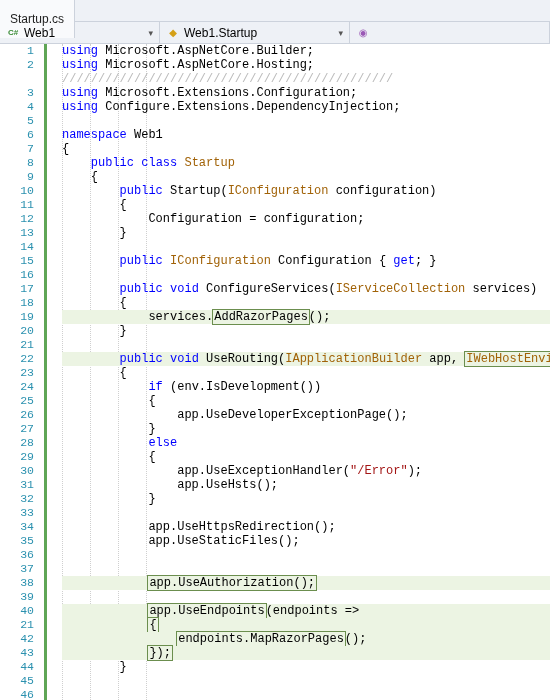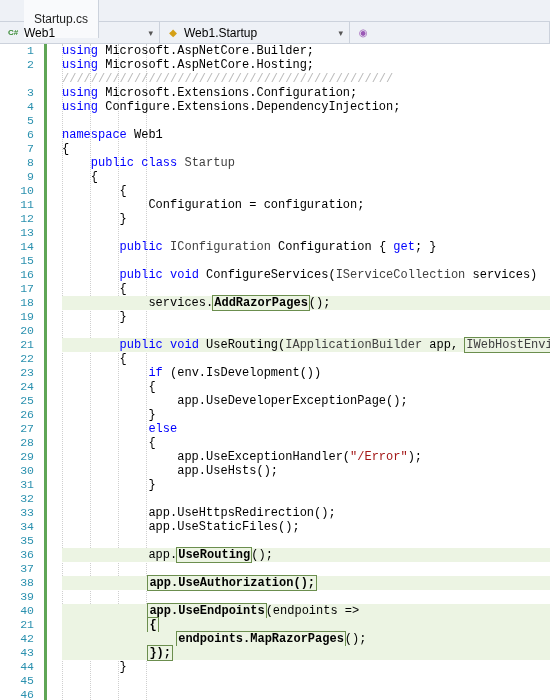--- a/index.html
+++ b/index.html
@@ -1,40 +1,40 @@
 <!DOCTYPE html>
 <html><head>
 <meta charset="utf-8">
 <style>
   * { margin: 0; padding: 0; box-sizing: border-box; }
   html, body { width: 550px; height: 700px; overflow: hidden; font-family: Consolas, 'Courier New', monospace; font-size: 12px; background: #fff; color: #000; }
   .tab-bar { height: 22px; background: #eef1f6; border-bottom: 1px solid #ccd2dc; display: flex; align-items: stretch; }
-  .tab { padding: 19px 10px; background: #f9fafc; border-right: 1px solid #ccd2dc; font-family: 'Segoe UI', sans-serif; font-size: 12px; color: #1e1e1e; display: flex; align-items: center; margin-left: 24px; }
+  .tab { padding: 19px 10px; background: #f9fafc; border-right: 1px solid #ccd2dc; font-family: 'Segoe UI', sans-serif; font-size: 12px; color: #1e1e1e; display: flex; align-items: center; }
   .nav-bar { height: 22px; background: #eef1f6; border-bottom: 1px solid #ccd2dc; display: flex; align-items: stretch; font-family: 'Segoe UI', sans-serif; font-size: 12px; }
   .nav-seg { display: flex; align-items: center; padding: 0 6px; border-right: 1px solid #ccd2dc; gap: 4px; min-width: 0; }
   .nav-seg:nth-child(1){ flex: 0 0 160px; }
   .nav-seg:nth-child(2){ flex: 0 0 190px; }
   .nav-seg:nth-child(3){ flex: 1; overflow: hidden; white-space: nowrap; }
   .nav-chevron { color: #555; font-size: 9px; margin-left: auto; }
   .nav-icon { width: 14px; height: 12px; display: inline-flex; align-items: center; justify-content: center; font-size: 10px; }
   .nav-icon.csharp::before { content: "C#"; font-size: 8px; color: #388a34; font-weight: bold; }
   .nav-icon.class { color: #d4a017; }
   .nav-icon.method { color: #9b59b6; }
   .editor { display: flex; height: calc(700px - 44px); }
   .gutter { width: 42px; background: #fff; text-align: right; padding-right: 8px; color: #2b91af; font-size: 11.5px; border-right: 0; user-select: none; }
   .gutter div { height: 14px; line-height: 14px; }
   .bar { width: 6px; background: linear-gradient(to right, transparent 0, transparent 2px, #5fa556 2px, #5fa556 5px, transparent 5px); }
   .code { flex: 1; background: #fff; overflow: hidden; position: relative; }
   .code-inner { padding-left: 14px; }
   .ln { height: 14px; line-height: 14px; white-space: pre; font-size: 12px; position: relative; }
   .ln.full { background: #ecf4e3; }
-  .ln .seg.hl { background: #ecf4e3; border: 1px solid #6b8e4e; padding: 0 1px; margin: 0 -1px; font-weight: bold; }
+  .ln .seg.hl { background: #ecf4e3; border: 1px solid #6b8e4e; padding: 0 1px; margin: 0 -1px; }
   .ln .seg.hl2 { background: #ecf4e3; border: 1px solid #6b8e4e; padding: 0 1px; margin: 0 -1px; }
   .kw { color: #0000ff; }
-  .typ { color: #404040; }
+  .typ { color: #a16207; }
   .str { color: #a31515; }
   .pln { color: #000; }
   .light { color: #bbb; }
   .guides { position: absolute; left: 0; top:0; bottom:0; pointer-events:none; }
   .guide { position:absolute; top:0; bottom:0; width:0; border-left: 1px dotted #cfcfcf; }
 </style>
 </head>
 <body>
 
 <div class="tab-bar">
@@ -121,20 +121,21 @@
         <div class="ln"><span class="kw">using</span><span class="pln"> Microsoft.AspNetCore.Builder;</span></div>
         <div class="ln"><span class="kw">using</span><span class="pln"> Microsoft.AspNetCore.Hosting;</span></div>
         <div class="ln"><span class="light">//////////////////////////////////////////////</span></div>
         <div class="ln"><span class="kw">using</span><span class="pln"> Microsoft.Extensions.Configuration;</span></div>
         <div class="ln"><span class="kw">using</span><span class="pln"> Configure.Extensions.DependencyInjection;</span></div>
         <div class="ln"><span class="pln"></span></div>
         <div class="ln"><span class="kw">namespace</span><span class="pln"> Web1</span></div>
         <div class="ln"><span class="pln">{</span></div>
         <div class="ln"><span class="pln">    </span><span class="kw">public</span><span class="pln"> </span><span class="kw">class</span><span class="pln"> </span><span class="typ">Startup</span></div>
         <div class="ln"><span class="pln">    {</span></div>
+        <div class="ln"><span class="pln">        </span><span class="kw">public</span><span class="pln"> Startup(</span><span class="typ">IConfiguration</span><span class="pln"> configuration)</span></div>
         <div class="ln"><span class="pln">        {</span></div>
         <div class="ln"><span class="pln">            Configuration = configuration;</span></div>
         <div class="ln"><span class="pln">        }</span></div>
         <div class="ln"><span class="pln"></span></div>
         <div class="ln"><span class="pln">        </span><span class="kw">public</span><span class="pln"> </span><span class="typ">IConfiguration</span><span class="pln"> Configuration { </span><span class="kw">get</span><span class="pln">; }</span></div>
         <div class="ln"><span class="pln"></span></div>
         <div class="ln"><span class="pln">        </span><span class="kw">public</span><span class="pln"> </span><span class="kw">void</span><span class="pln"> ConfigureServices(</span><span class="typ">IServiceCollection</span><span class="pln"> services)</span></div>
         <div class="ln"><span class="pln">        {</span></div>
         <div class="ln full"><span class="pln">            services.</span><span class="seg hl"><span class="pln">AddRazorPages</span></span><span class="pln">();</span></div>
         <div class="ln"><span class="pln">        }</span></div>
@@ -147,21 +148,20 @@
         <div class="ln"><span class="pln">            }</span></div>
         <div class="ln"><span class="pln">            </span><span class="kw">else</span></div>
         <div class="ln"><span class="pln">            {</span></div>
         <div class="ln"><span class="pln">                app.UseExceptionHandler(</span><span class="str">"/Error"</span><span class="pln">);</span></div>
         <div class="ln"><span class="pln">                app.UseHsts();</span></div>
         <div class="ln"><span class="pln">            }</span></div>
         <div class="ln"><span class="pln"></span></div>
         <div class="ln"><span class="pln">            app.UseHttpsRedirection();</span></div>
         <div class="ln"><span class="pln">            app.UseStaticFiles();</span></div>
         <div class="ln"><span class="pln"></span></div>
-        <div class="ln full"><span class="pln">            app.</span><span class="seg hl"><span class="pln">UseRouting</span></span><span class="pln">();</span></div>
         <div class="ln"><span class="pln"></span></div>
         <div class="ln full"><span class="pln">            </span><span class="seg hl"><span class="pln">app.UseAuthorization();</span></span></div>
         <div class="ln"><span class="pln"></span></div>
         <div class="ln full"><span class="pln">            </span><span class="seg hl"><span class="pln">app.UseEndpoints</span></span><span class="pln">(endpoints =&gt;</span></div>
         <div class="ln full"><span class="pln">            </span><span class="seg hl"><span class="pln">{</span></span></div>
         <div class="ln full"><span class="pln">                </span><span class="seg hl"><span class="pln">endpoints.MapRazorPages</span></span><span class="pln">();</span></div>
         <div class="ln full"><span class="pln">            </span><span class="seg hl"><span class="pln">});</span></span></div>
         <div class="ln"><span class="pln">        }</span></div>
       </div>
   </div>

